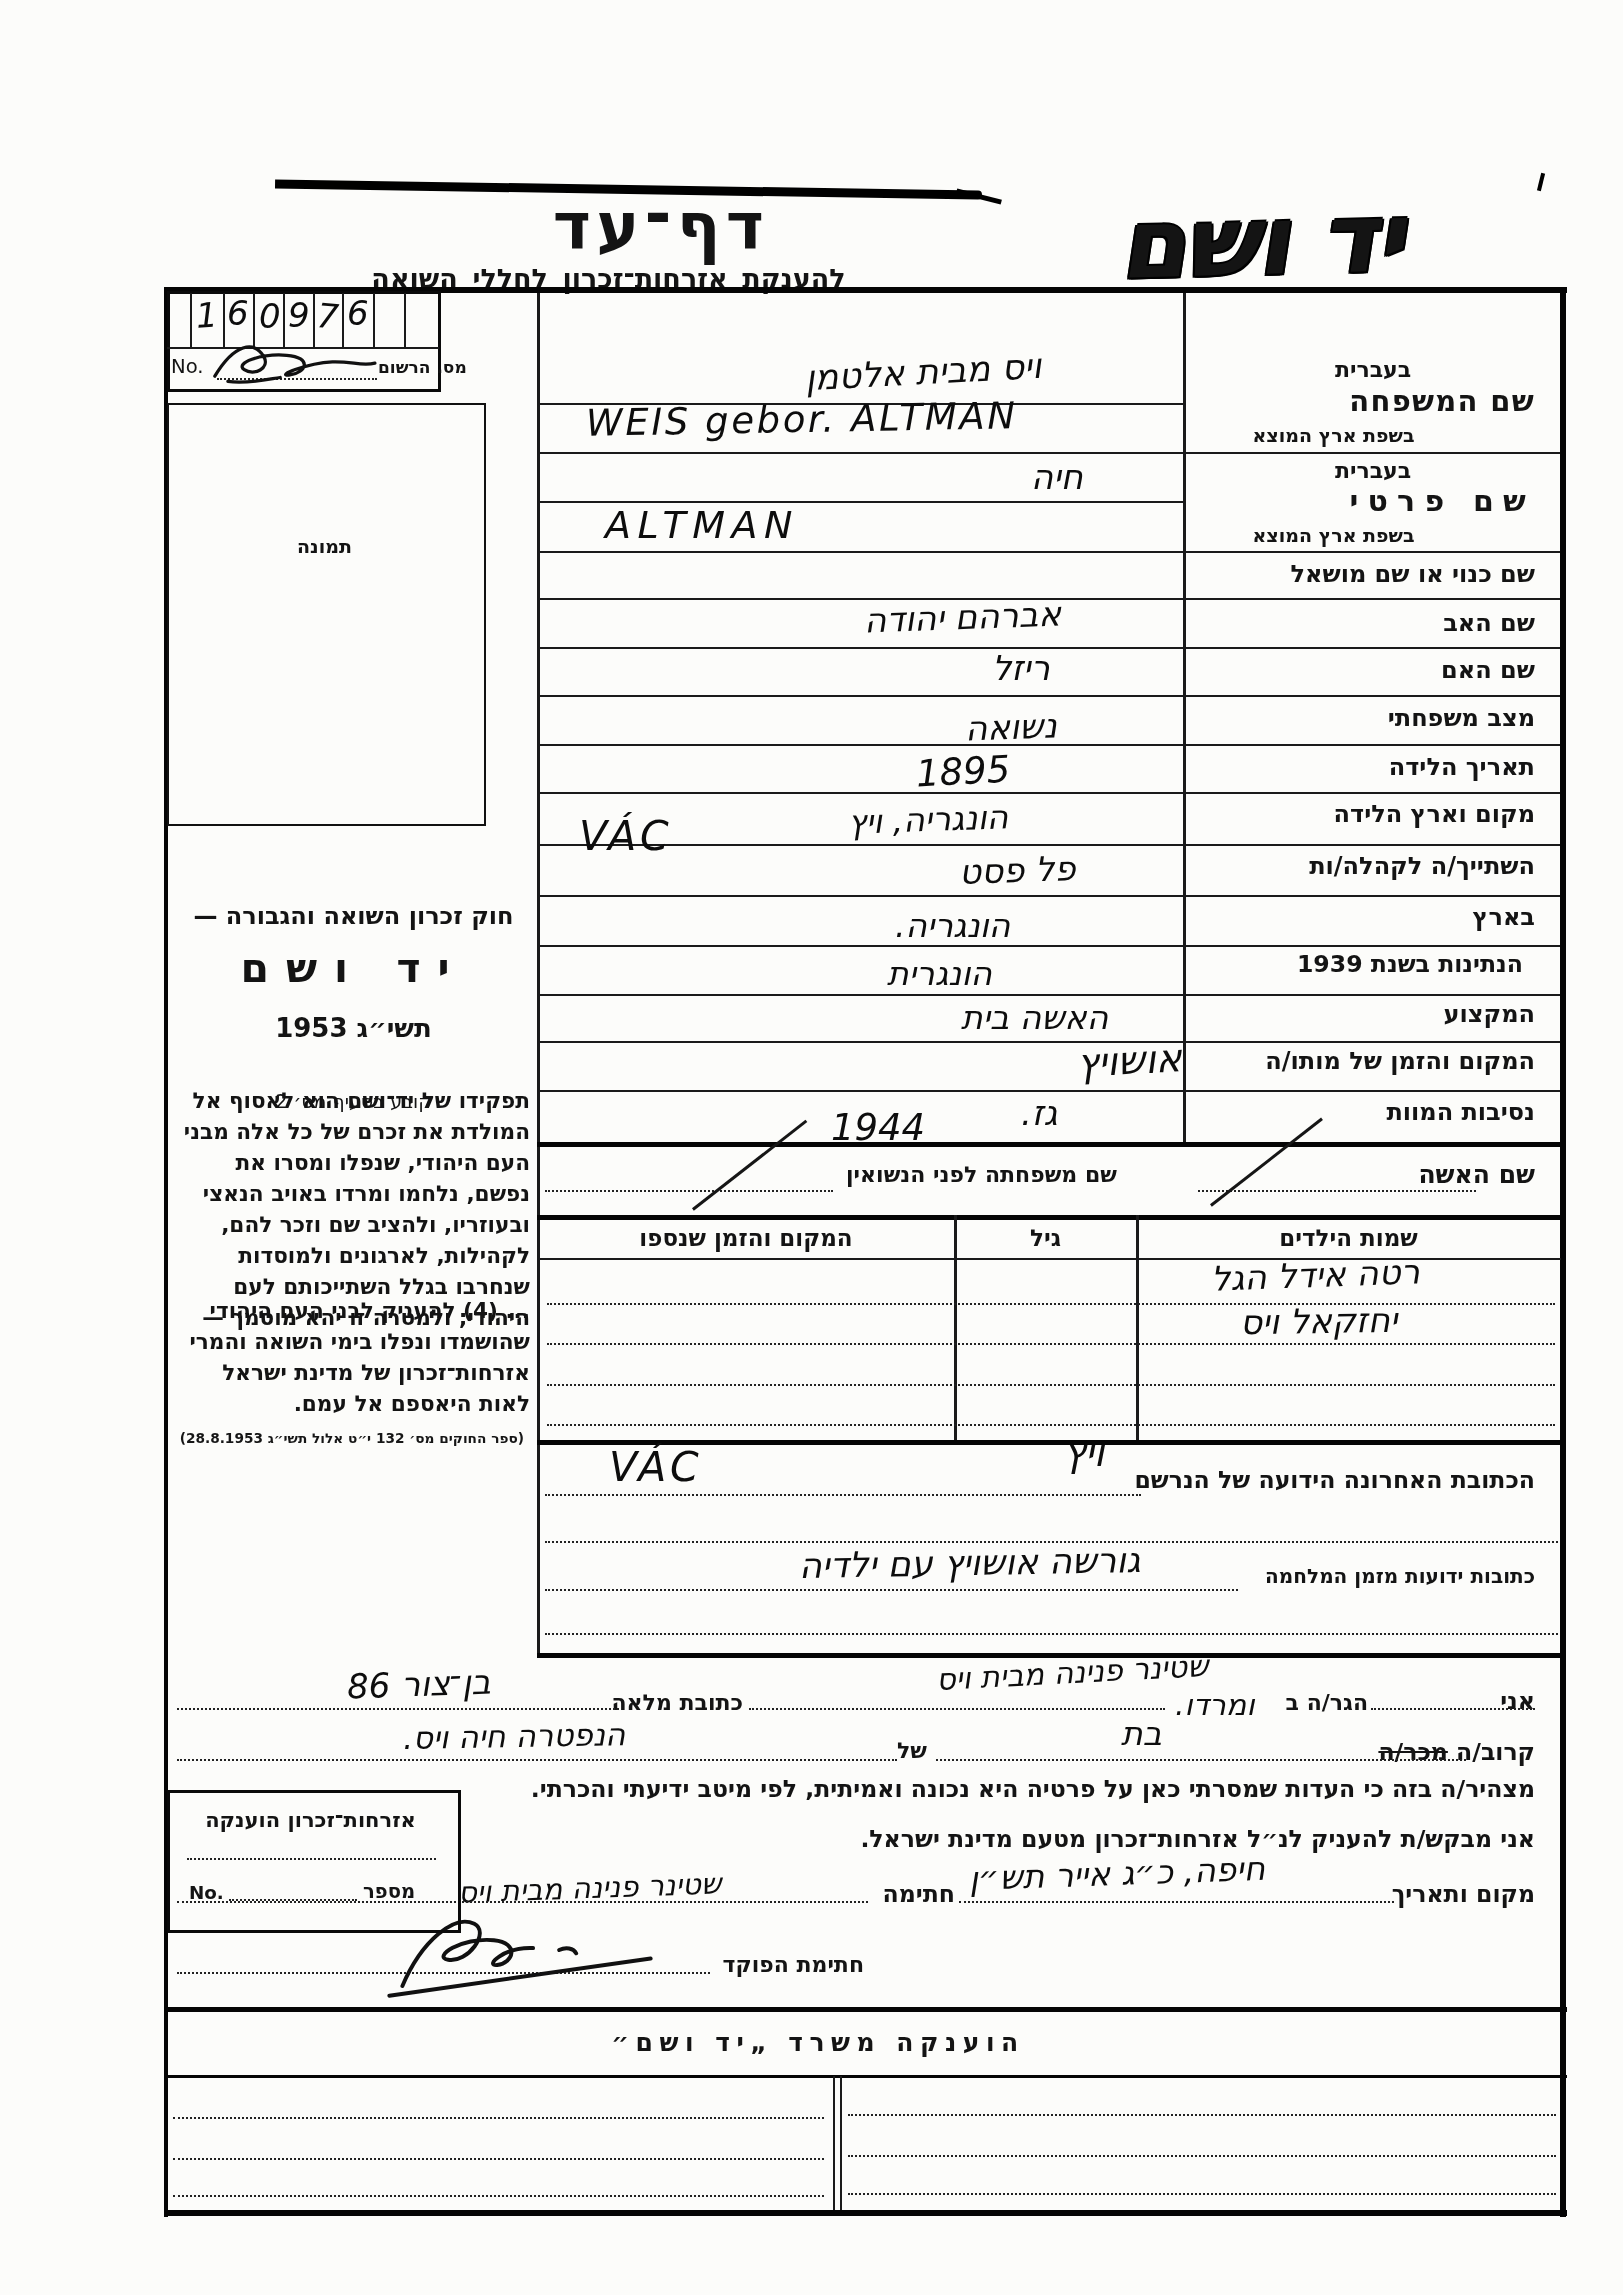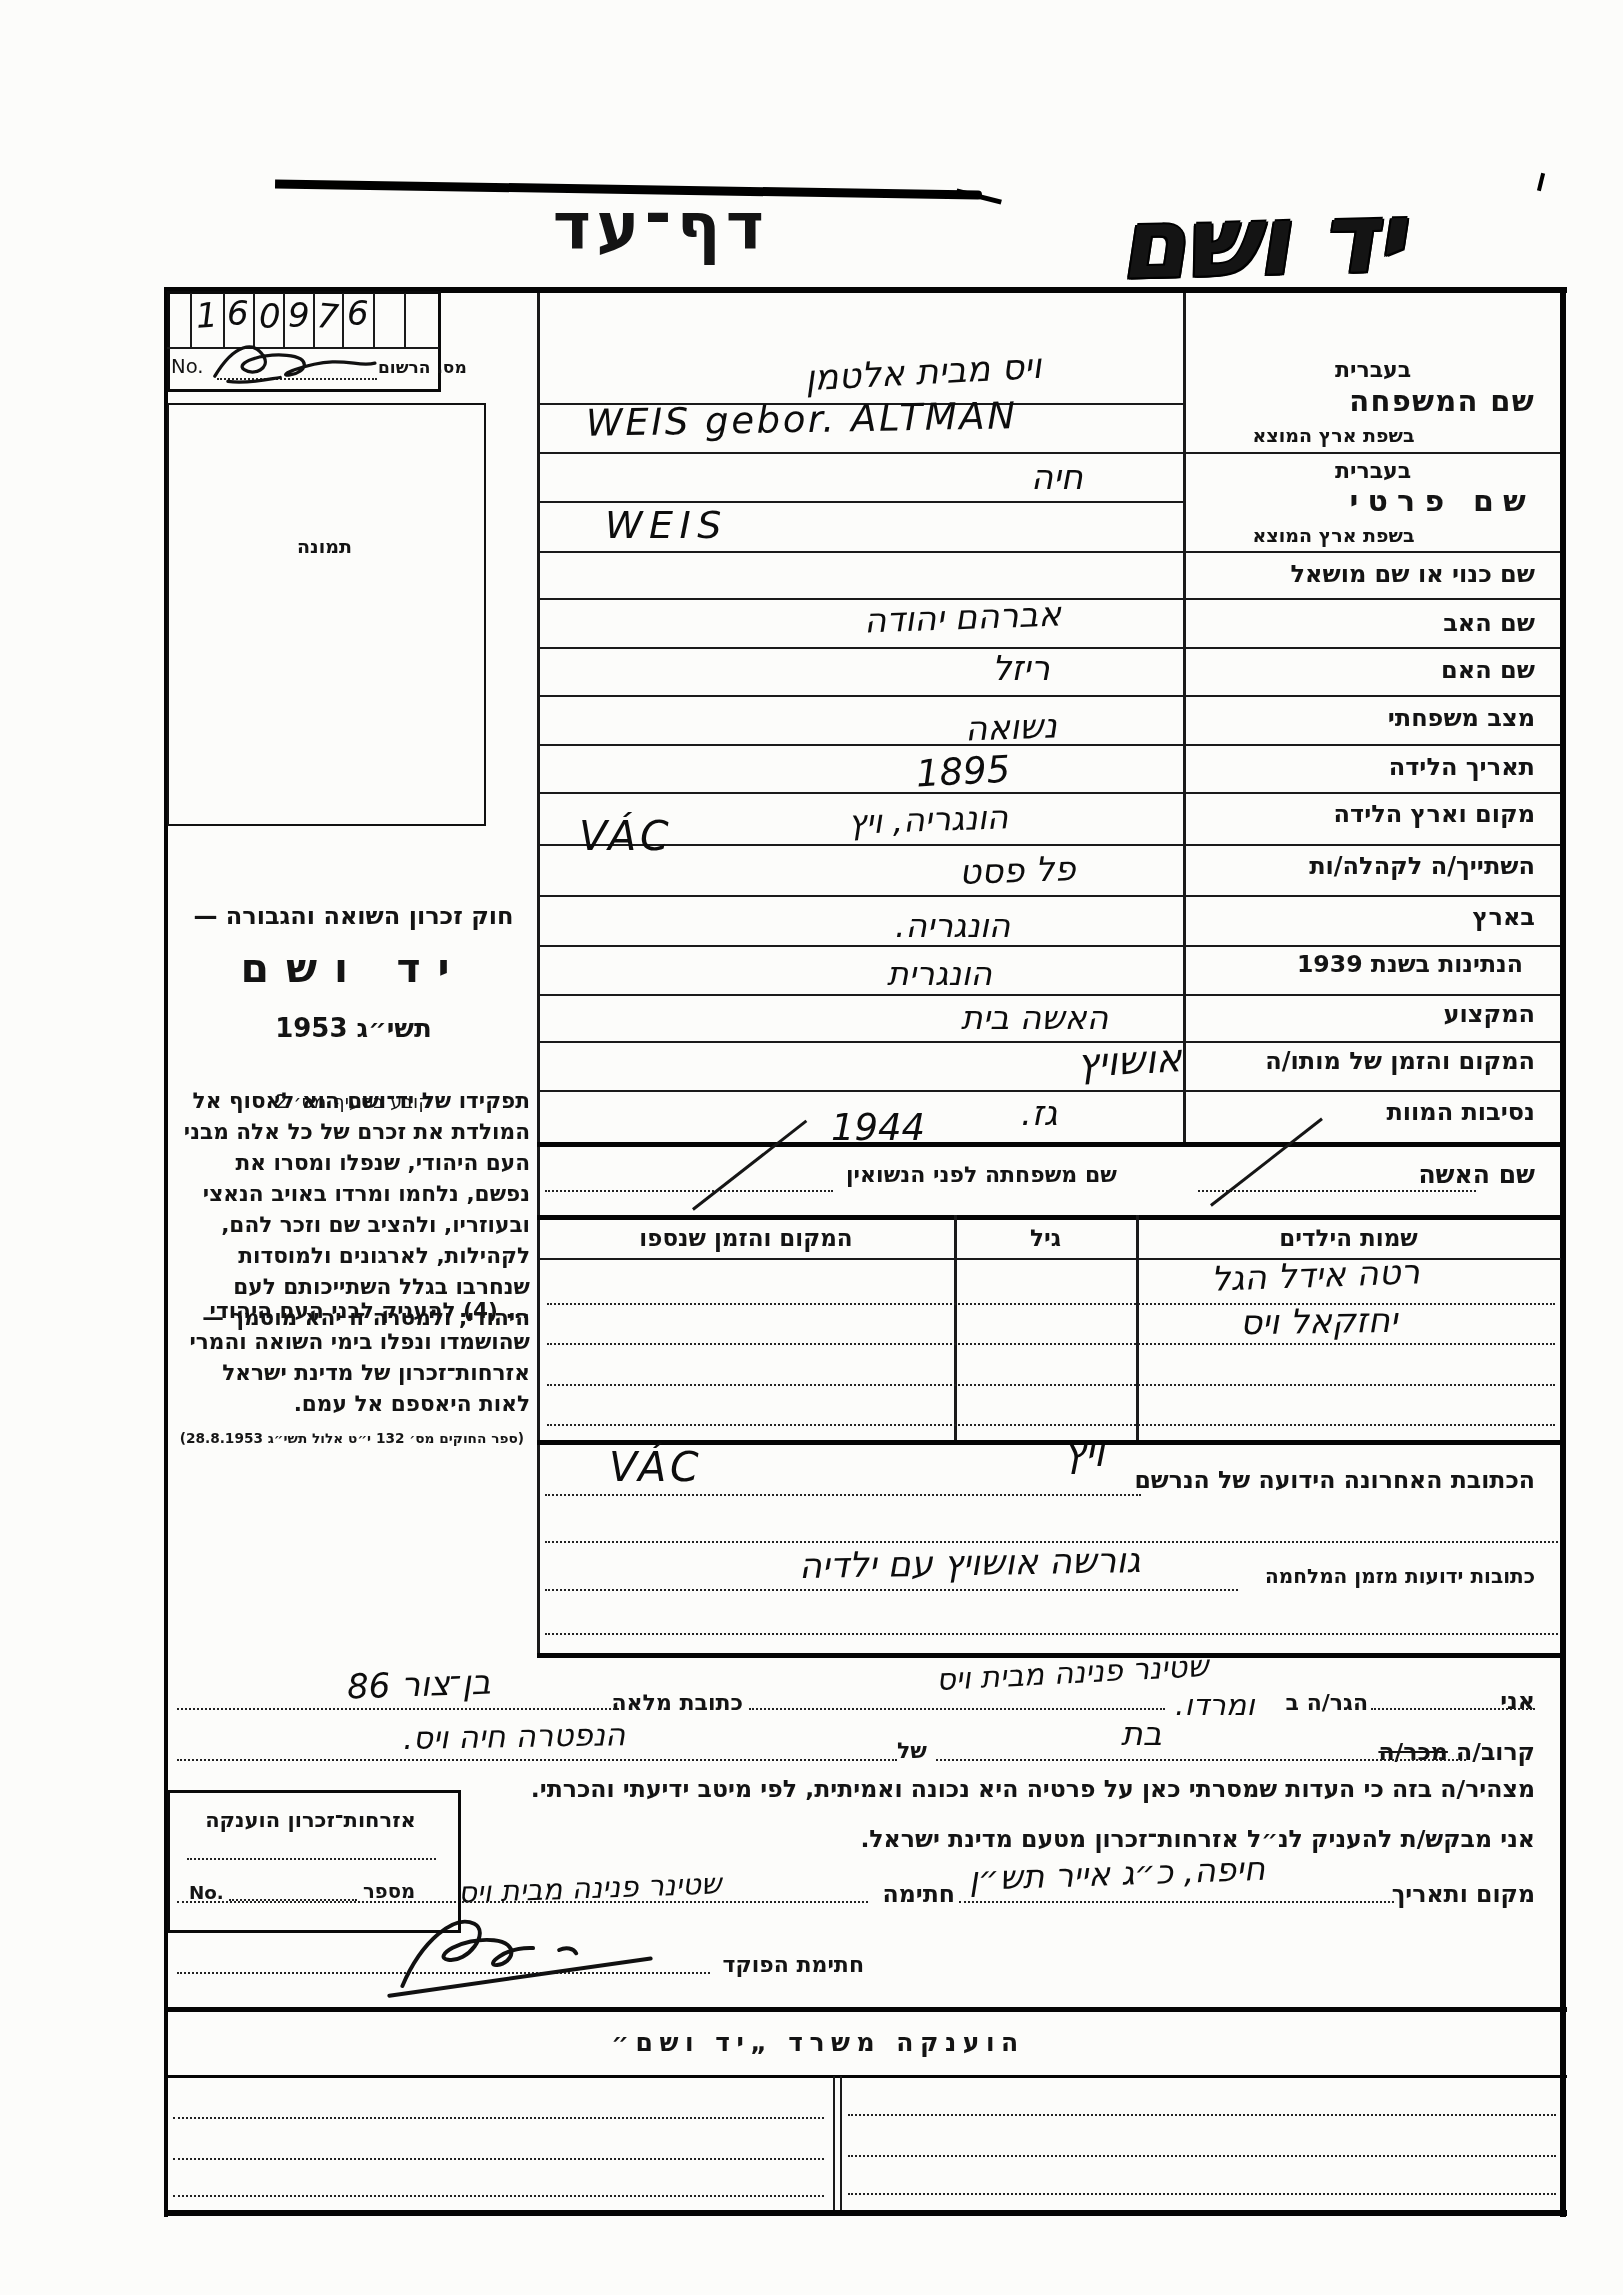--- a/index.html
+++ b/index.html
@@ -23,20 +23,21 @@
 </head>
 <body>
 
 <div id="page">
 
   <div class="abs" style="left:275px;top:185px;width:707px;height:9.2px;background:#000;transform:rotate(0.9deg);border-radius:0 3.9px 3.9px 0;"></div>
   <div class="abs" style="left:956px;top:194px;width:46px;height:4.6px;background:#000;transform:rotate(14deg);"></div>
   <div class="abs" style="left:1539px;top:173px;width:3.9px;height:18.3px;background:#000;transform:rotate(14deg);"></div>
 
   <div class="lbl ctr" style="left:458px;top:189px;width:406px;font-size:65px;letter-spacing:5.2px;">דף־עד</div>
+  <div class="lbl ctr" style="left:327px;top:263px;width:563px;font-size:27px;word-spacing:5.2px;">להענקת אזרחות־זכרון לחללי השואה</div>
 
   <div class="abs" style="left:1126px;top:185px;width:393px;height:111px;overflow:visible;">
     <span class="lbl" style="position:static;display:inline-block;font-size:96px;font-weight:bold;transform:skewX(-10deg) rotate(-1.5deg);letter-spacing:-1.3px;text-shadow:2px 0 #000,-2px 0 #000,0 2px #000,0 -2px #000,2px 2px #000,-2px 2px #000;">יד ושם</span>
   </div>
 
   <div class="thick" style="left:164px;top:287px;width:1403px;height:5.9px;"></div>
   <div class="thick" style="left:164px;top:287px;width:3.9px;height:1930px;"></div>
   <div class="thick" style="left:1560px;top:287px;width:5.9px;height:1930px;"></div>
   <div class="thick" style="left:164px;top:2210px;width:1403px;height:5.9px;"></div>
 
@@ -113,21 +114,21 @@
   <div class="lbl lbl-r" style="right:88px;top:852px;font-size:24px;">השתייך/ה לקהלה/ות</div>
   <div class="lbl lbl-r" style="right:88px;top:903px;font-size:24px;">בארץ</div>
   <div class="lbl lbl-r" style="right:100px;top:950px;font-size:23.6px;">הנתינות בשנת 1939</div>
   <div class="lbl lbl-r" style="right:88px;top:1000px;font-size:24px;">המקצוע</div>
   <div class="lbl lbl-r" style="right:88px;top:1047px;font-size:24px;">המקום והזמן של מותו/ה</div>
   <div class="lbl lbl-r" style="right:88px;top:1098px;font-size:24px;">נסיבות המוות</div>
 
   <div class="hw" style="left:805px;top:352px;font-size:35px;transform:rotate(-3deg);">ויס מבית אלטמן</div>
   <div class="hw-lat" style="left:586px;top:398px;font-size:37px;letter-spacing:2.6px;transform:rotate(-1deg);">WEIS gebor. ALTMAN</div>
   <div class="hw" style="left:1031px;top:457px;font-size:34px;">חיה</div>
-  <div class="hw-lat" style="left:605px;top:503px;font-size:38px;letter-spacing:6.5px;">WEIS</div>
+  <div class="hw-lat" style="left:605px;top:503px;font-size:38px;letter-spacing:6.5px;">ALTMAN</div>
   <div class="hw" style="left:864px;top:597px;font-size:34px;transform:rotate(-2deg);">אברהם יהודה</div>
   <div class="hw" style="left:992px;top:648px;font-size:34px;">ריזל</div>
   <div class="hw" style="left:965px;top:707px;font-size:34px;transform:rotate(-2deg);">נשואה</div>
   <div class="hw" style="left:916px;top:750px;font-size:37px;transform:rotate(-3deg);">1895</div>
   <div class="hw" style="left:848px;top:800px;font-size:33px;transform:rotate(-2deg);">הונגריה, ויץ</div>
   <div class="hw-lat" style="left:579px;top:812px;font-size:41px;letter-spacing:3.9px;">VÁC</div>
   <div class="hw" style="left:959px;top:850px;font-size:34px;transform:rotate(-2deg);">פל פסט</div>
   <div class="hw" style="left:895px;top:906px;font-size:33px;">הונגריה.</div>
   <div class="hw" style="left:887px;top:954px;font-size:33px;">הונגרית</div>
   <div class="hw" style="left:961px;top:998px;font-size:33px;">האשה בית</div>

